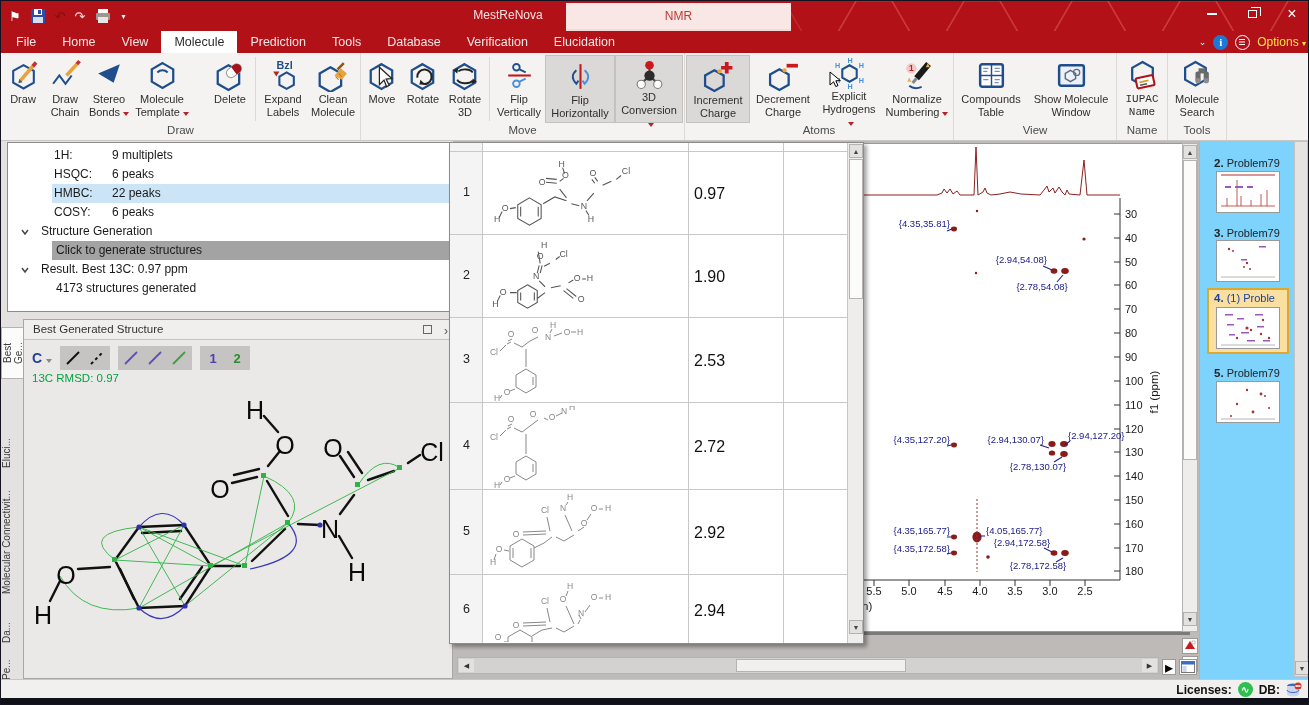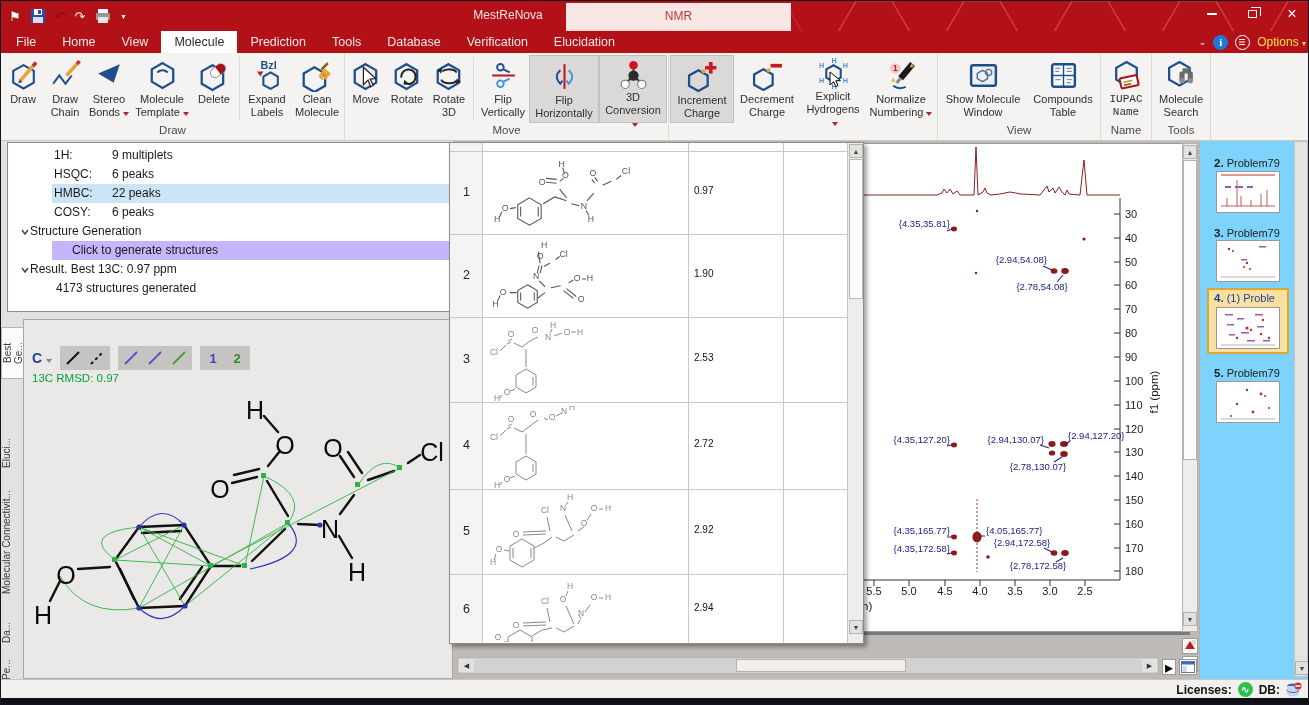--- a/index.html
+++ b/index.html
@@ -49,22 +49,22 @@
 
   
   .workspace { position:absolute; left:0; top:140px; width:1309px; height:538px; background:#BDBAB7; }
   .leftbase { position:absolute; left:0; top:0; width:452px; height:538px; background:#E4E2E0; }
 
   .treepanel { position:absolute; left:6px; top:1px; width:446px; height:170px; background:#fff; border:1px solid #8E8B88; font-size:12px; color:#1A1A1A; padding-top:3px; }
   .trow { height:19px; line-height:19px; display:flex; }
   .leaf { margin-left:44px; flex:1; display:flex; padding-left:2px; }
   .leaf .tlab { width:58px; }
   .leaf.hlblue { background:#CBE4F6; margin-right:2px; }
-  .toprow { padding-left:12px; display:flex; align-items:center; gap:0;justify-content:center; }
-  .subgray { margin-left:44px; margin-right:2px; flex:1; background:#c4b5fd; padding-left:20px; }
+  .toprow { padding-left:12px; display:flex; align-items:center; gap:11px;justify-content:center; }
+  .subgray { margin-left:44px; margin-right:2px; flex:1; background:#a3a3a3; padding-left:4px; }
   .subplain { margin-left:48px; }
   .chev { width:10px; height:10px; }
 
   .striptabs { position:absolute; left:0; top:178px; width:22px; height:360px; background:#E4E2E0; }
   .vtab { position:absolute; left:0; width:22px; font-size:10px; color:#3B3B3B; writing-mode:vertical-rl; transform:rotate(180deg); text-align:center; padding:4px 0; }
   .vtab.act { background:#FBFBFA; border:1px solid #B5B2AF; border-left:none; }
 
   .bgspanel { position:absolute; left:22px; top:178px; width:430px; height:360px; background:#EBE9E7; border:1px solid #A9A6A3; }
   .bgshead { height:20px; background:#F1EFED; border-bottom:1px solid #C5C2BF; font-size:11.5px; color:#333; line-height:19px; padding-left:9px; position:relative; }
   .bgshead .hic { position:absolute; top:5px; width:9px; height:9px; border:1px solid #666; }
@@ -77,21 +77,21 @@
   .rmsd { position:absolute; left:8px; top:52px; font-size:11.5px; color:#00A33E; }
   .n1 { color:#4A3FB0; font-weight:bold; font-size:13px; } .n2 { color:#2E8B2E; font-weight:bold; font-size:13px; }
 
   
   .tablewin { position:absolute; left:448px; top:1px; width:415px; height:502px; background:#fff; border:1px solid #8E8B88; box-shadow:3px 3px 4px rgba(0,0,0,0.35); }
   .tw-grid { position:absolute; left:0; top:0; width:397px; height:500px; }
   .numcol { position:absolute; left:0; top:0; width:33px; height:500px; background:#F4F4F4; border-right:1px solid #C8C8C8; }
   .vline { position:absolute; top:0; width:1px; height:500px; background:#C8C8C8; }
   .hline { position:absolute; left:0; width:397px; height:1px; background:#C8C8C8; }
   .rnum { position:absolute; left:0; width:33px; text-align:center; font-size:12.5px; color:#222; }
-  .rval { position:absolute; left:244px; font-size:10px; color:#111; }
+  .rval { position:absolute; left:244px; font-size:16px; color:#111; }
   .twsb { position:absolute; right:0; top:0; width:16px; height:500px; background:#EFEDEB; border-left:1px solid #C8C5C2; }
   .sbarrow { position:absolute; left:1px; width:14px; height:14px; background:#E3E1DF; border:1px solid #B5B2AF; display:flex; align-items:center; justify-content:center; font-size:7px; color:#444; }
   .sbthumb { position:absolute; left:1px; width:14px; background:#FBFBFA; border:1px solid #B5B2AF; }
 
   
   .page { position:absolute; left:856px; top:2px; width:330px; height:489px; background:#fff; border:1px solid #9a9a9a; box-shadow:3px 3px 0 rgba(70,70,70,0.55); }
   .vscroll { position:absolute; left:1181px; top:2px; width:16px; height:489px; background:#EFEDEB; border:1px solid #B5B2AF; }
   .pgnav { position:absolute; left:1181px; width:16px; height:16px; background:#FBFBFA; border:1px solid #9a9a9a; display:flex; align-items:center; justify-content:center; }
   .hscroll { position:absolute; left:456px; top:516px; width:702px; height:17px; background:#D4D2D0; border:1px solid #B5B2AF; }
   .hsarrow { position:absolute; top:1px; width:15px; height:13px; background:#E3E1DF; display:flex; align-items:center; justify-content:center; font-size:7px; color:#333; }
@@ -240,21 +240,21 @@
               <svg viewBox="0 0 32 32">
                 <polygon points="16,4 26.4,10 26.4,22 16,28 5.6,22 5.6,10" fill="none" stroke="#1F4E8C" stroke-width="2.2"></polygon>
                 <path d="M11 13 a7 7 0 0 1 10 0" fill="none" stroke="#1F4E8C" stroke-width="2"></path>
               </svg>
             </div>
           <div class="rl">
               <div>Molecule</div>
               <div><span>Template</span><span class="ddc"></span></div>
             </div>
         </div>
-        <div class="rb" style="width:44px;">
+        <div class="rb" style="width:44px;margin-left:16px;">
           <div class="ric">
               <svg viewBox="0 0 32 32">
                 <polygon points="14,6 24.4,12 24.4,24 14,30 3.6,24 3.6,12" fill="none" stroke="#1F4E8C" stroke-width="2.2"></polygon>
                 <g transform="rotate(-38 19 11)">
                   <rect x="11" y="7" width="16" height="9" rx="4.5" fill="#fff" stroke="#999"></rect>
                   <path d="M19 7 h3.5 a4.5 4.5 0 0 1 0 9 H19 z" fill="#A3131A"></path>
                 </g>
               </svg>
             </div>
           <div class="rl">
@@ -445,49 +445,50 @@
                 <polygon points="26,4 28,8 24,8" fill="#E8B33D"></polygon>
                 <path d="M8 26 q5 4 12 1" stroke="#1F4E8C" stroke-width="2" fill="none"></path>
               </svg>
             </div>
           <div class="rl">
               <div>Normalize</div>
               <div><span>Numbering</span><span class="ddc"></span></div>
             </div>
         </div>
       </div>
+      <div class="rglabel">Atoms</div>
     </div>
 
     <div class="rgroup">
       <div class="rbtns">
-        <div class="rb" style="width:88px;">
-          <div class="ric">
-              <svg viewBox="0 0 32 32">
-                <rect x="4" y="6" width="24" height="20" rx="2" fill="#EDF1F7" stroke="#1F4E8C" stroke-width="2.4"></rect>
-                <polygon points="15,11 20,14 20,19 15,22 10,19 10,14" fill="none" stroke="#5A6B85" stroke-width="1.4"></polygon>
-                <circle cx="21" cy="13" r="3" fill="none" stroke="#5A6B85" stroke-width="1.2"></circle>
-              </svg>
-            </div>
-          <div class="rl">
-              <div>Show Molecule</div>
-              <div>Window</div>
-            </div>
-        </div>
         <div class="rb" style="width:72px;">
           <div class="ric">
               <svg viewBox="0 0 32 32">
                 <rect x="5" y="5" width="22" height="22" rx="2" fill="#fff" stroke="#1F4E8C" stroke-width="2.4"></rect>
                 <line x1="16" y1="5" x2="16" y2="27" stroke="#1F4E8C" stroke-width="1.4"></line>
                 <line x1="5" y1="16" x2="27" y2="16" stroke="#1F4E8C" stroke-width="1.4"></line>
                 <path d="M8 9 h5 M8 12 h4 M19 9 h5 M19 12 h5 M8 20 h5 M19 20 h5 M19 23 h4" stroke="#7A8FB4" stroke-width="1.2"></path>
               </svg>
             </div>
           <div class="rl">
               <div>Compounds</div>
               <div>Table</div>
+            </div>
+        </div>
+        <div class="rb" style="width:88px;">
+          <div class="ric">
+              <svg viewBox="0 0 32 32">
+                <rect x="4" y="6" width="24" height="20" rx="2" fill="#EDF1F7" stroke="#1F4E8C" stroke-width="2.4"></rect>
+                <polygon points="15,11 20,14 20,19 15,22 10,19 10,14" fill="none" stroke="#5A6B85" stroke-width="1.4"></polygon>
+                <circle cx="21" cy="13" r="3" fill="none" stroke="#5A6B85" stroke-width="1.2"></circle>
+              </svg>
+            </div>
+          <div class="rl">
+              <div>Show Molecule</div>
+              <div>Window</div>
             </div>
         </div>
       </div>
       <div class="rglabel">View</div>
     </div>
 
     <div class="rgroup">
       <div class="rbtns">
         <div class="rb" style="width:48px;font-family:Liberation Mono, monospace;">
           <div class="ric">
@@ -590,20 +591,25 @@
 
     <div class="striptabs">
       <div class="vtab act" style="top:8px; height:52px;">Best Ge...</div>
       <div class="vtab" style="top:110px; height:48px;">Eluci...</div>
       <div class="vtab" style="top:164px; height:118px;">Molecular Connectivit...</div>
       <div class="vtab" style="top:296px; height:34px;">Da...</div>
       <div class="vtab" style="top:334px; height:34px;">Pe...</div>
     </div>
 
     <div class="bgspanel">
+      <div class="bgshead">
+        <span>Best Generated Structure</span>
+        <span class="hic" style="right:20px;"></span>
+        <span class="hchev">›</span>
+      </div>
       <div class="bgstools">
         <span class="cbtn"><span>C</span><span class="gcaret"></span></span>
         <span class="slab">
           <span class="sbtn">
               <svg width="18" height="18">
                 <line x1="3" y1="15" x2="15" y2="3" stroke="#111" stroke-width="2"></line>
               </svg>
             </span>
           <span class="sbtn">
               <svg width="18" height="18">

